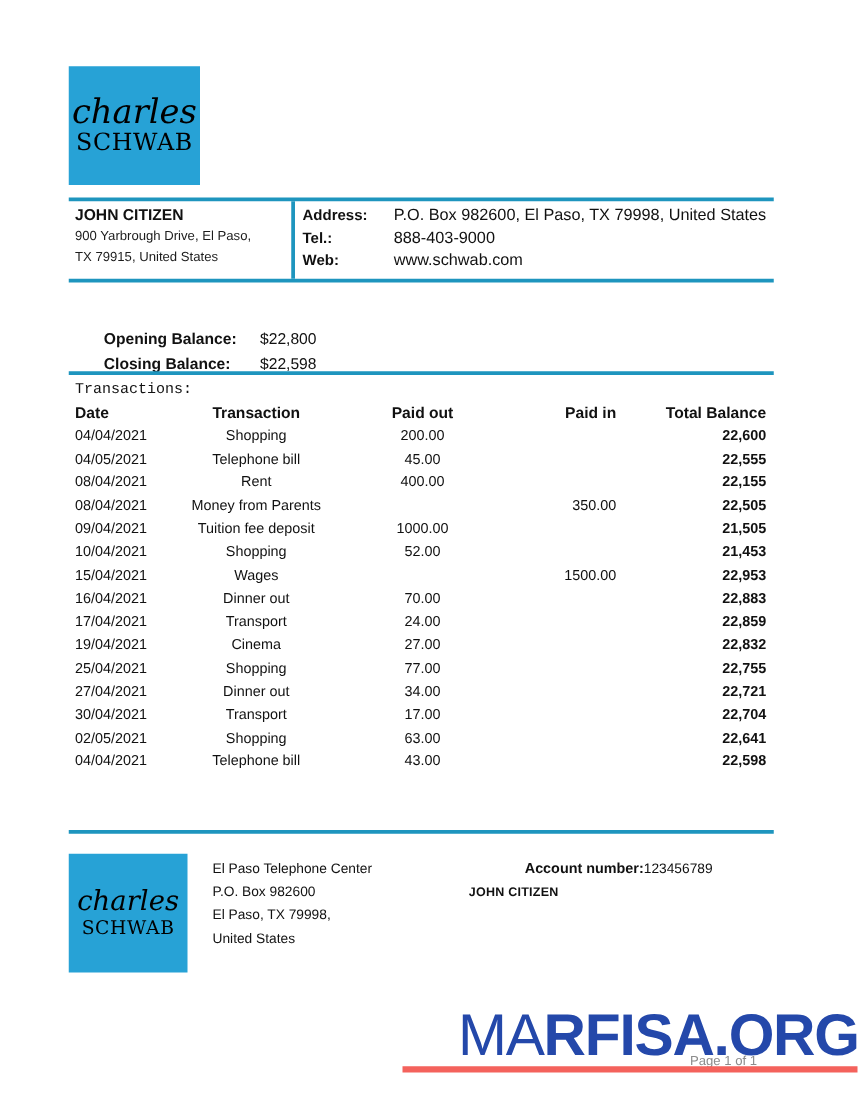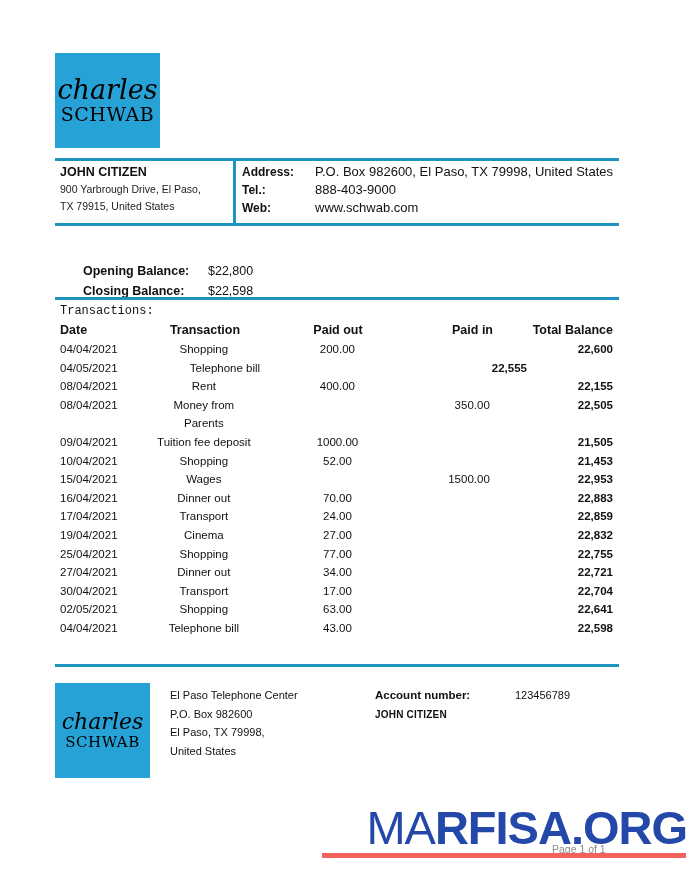--- a/index.html
+++ b/index.html
@@ -42,33 +42,33 @@
   
   .balances{position:absolute;left:60px;top:262px;font-size:12.5px;margin-left:23px;}
   .balance-row{display:flex;line-height:19.5px;}
   .balance-label{width:125px;font-weight:bold;}
   
   .section-line{position:absolute;left:55px;top:297px;width:564px;height:3px;background:var(--divider);}
   .transactions-label{position:absolute;left:60px;top:303px;font-size:12px;line-height:16px;font-family:Liberation Mono, monospace;}
   .table{position:absolute;left:55px;top:321px;width:564px;}
   .thead,.trow{display:flex;}
   .thead{font-weight:bold;font-size:12.5px;line-height:19px;}
-  .trow{font-size:11.5px;line-height:18.6px;gap:20px;}
+  .trow{font-size:11.5px;line-height:18.6px;}
   .cell{box-sizing:border-box;}
   .c-date{width:90px;padding-left:5px;text-align:left;}
   .c-tx{width:120px;text-align:center;}
   .c-out{width:146px;text-align:center;}
   .c-in{width:87px;text-align:right;padding-right:5px;}
   .c-total{width:121px;text-align:right;padding-right:6px;}
   .trow .c-total{font-weight:bold;}
   
   .footer-line{position:absolute;left:55px;top:664px;width:564px;height:3px;background:var(--divider);}
   .footer-address{position:absolute;left:170px;top:686px;font-size:11px;line-height:18.5px;}
   .footer-account{position:absolute;left:375px;top:686px;}
-  .account-row{display:flex;line-height:19px;}
+  .account-row{display:flex;line-height:19px;text-align:right;}
   .account-label{width:140px;font-weight:bold;font-size:11.5px;}
   .account-value{font-size:11px;}
   .account-value.bold-small{font-weight:bold;font-size:10px;letter-spacing:0.2px;}
   
   .page-number{position:absolute;left:552px;top:843px;font-size:10.5px;color:#8C8C8C;z-index:1;}
   .watermark{
     position:absolute;right:2px;top:803px;z-index:2;
     font-size:47px;line-height:50px;color:var(--wm-blue);letter-spacing:-1px;white-space:nowrap;margin-left:37px;
   }
   .wm-light{font-weight:400;}
@@ -133,20 +133,21 @@
         <div class="trow">
           <div class="cell c-date">04/04/2021</div>
           <div class="cell c-tx">Shopping</div>
           <div class="cell c-out">200.00</div>
           <div class="cell c-in"></div>
           <div class="cell c-total">22,600</div>
         </div>
         <div class="trow">
           <div class="cell c-date">04/05/2021</div>
           <div class="cell c-tx">Telephone bill</div>
+          <div class="cell c-out">45.00</div>
           <div class="cell c-in"></div>
           <div class="cell c-total">22,555</div>
         </div>
         <div class="trow">
           <div class="cell c-date">08/04/2021</div>
           <div class="cell c-tx">Rent</div>
           <div class="cell c-out">400.00</div>
           <div class="cell c-in"></div>
           <div class="cell c-total">22,155</div>
         </div>

